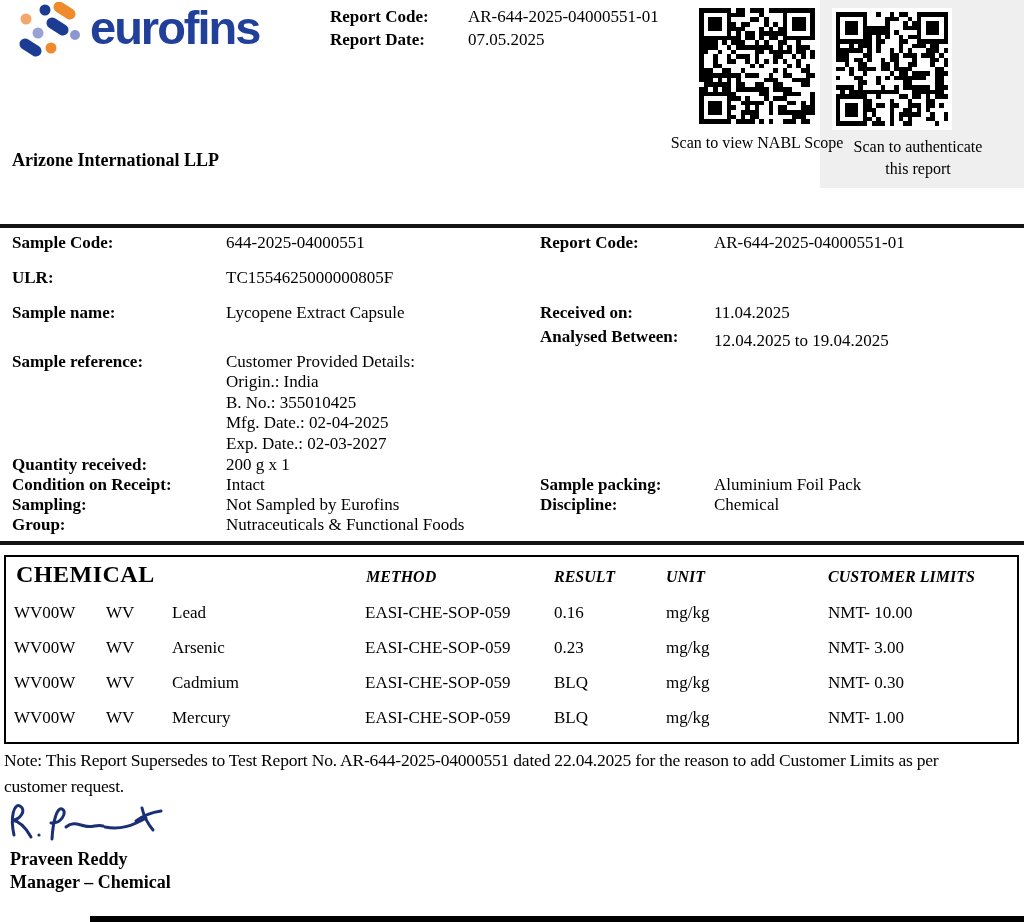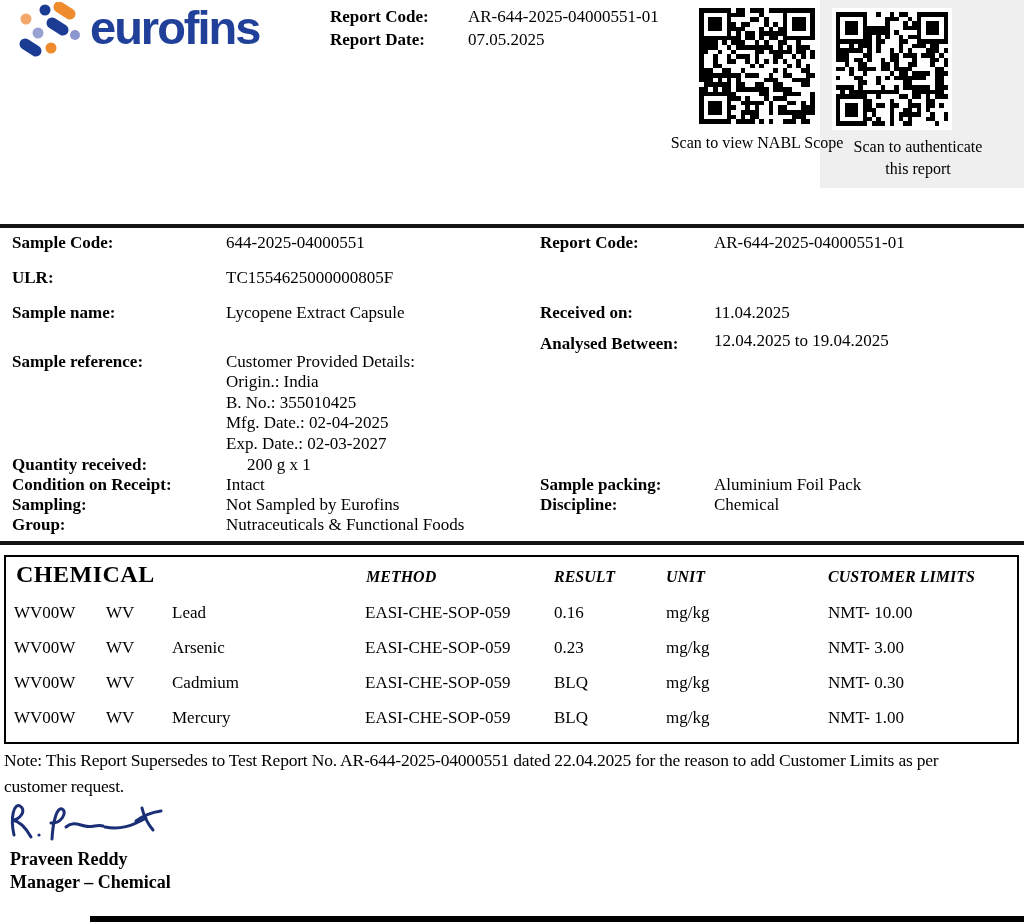--- a/index.html
+++ b/index.html
@@ -1345,49 +1345,50 @@
         <div style="background: rgb(255, 255, 255);"></div>
         <div style="background: rgb(255, 255, 255);"></div>
       </div>
   </div>
   <div class="qr-caption cap1">Scan to view NABL Scope</div>
   <div class="qr-caption cap2">
     <div>Scan to authenticate</div>
     <div>this report</div>
   </div>
 
+  <div class="company">Arizone International LLP</div>
   <div class="rule rule1"></div>
 
   <span class="fld lbl" style="left:12px; top:233px;">Sample Code:</span>
   <span class="fld" style="left:226px; top:233px;">644-2025-04000551</span>
   <span class="fld lbl" style="left:540px; top:233px;">Report Code:</span>
   <span class="fld" style="left:714px; top:233px;">AR-644-2025-04000551-01</span>
 
   <span class="fld lbl" style="left:12px; top:268px;">ULR:</span>
   <span class="fld" style="left:226px; top:268px;">TC1554625000000805F</span>
 
   <span class="fld lbl" style="left:12px; top:303px;">Sample name:</span>
   <span class="fld" style="left:226px; top:303px;">Lycopene Extract Capsule</span>
   <span class="fld lbl" style="left:540px; top:303px;">Received on:</span>
   <span class="fld" style="left:714px; top:303px;">11.04.2025</span>
 
-  <span class="fld lbl" style="left:540px; top:334px;">Analysed Between:</span>
+  <span class="fld lbl" style="left:540px; top:327px;">Analysed Between:</span>
   <span class="fld" style="left:714px; top:331px;">12.04.2025 to 19.04.2025</span>
 
   <span class="fld lbl" style="left:12px; top:352px;">Sample reference:</span>
   <div class="fld ref-lines" style="left:226px; top:352px;">
     <div>Customer Provided Details:</div>
     <div>Origin.: India</div>
     <div>B. No.: 355010425</div>
     <div>Mfg. Date.: 02-04-2025</div>
     <div>Exp. Date.: 02-03-2027</div>
   </div>
 
   <span class="fld lbl" style="left:12px; top:455px;">Quantity received:</span>
-  <span class="fld" style="left:226px; top:455px;margin-left:21px;">200 g x 1</span>
+  <span class="fld" style="left:226px; top:455px;">200 g x 1</span>
 
   <span class="fld lbl" style="left:12px; top:475px;">Condition on Receipt:</span>
   <span class="fld" style="left:226px; top:475px;">Intact</span>
   <span class="fld lbl" style="left:540px; top:475px;">Sample packing:</span>
   <span class="fld" style="left:714px; top:475px;">Aluminium Foil Pack</span>
 
   <span class="fld lbl" style="left:12px; top:495px;">Sampling:</span>
   <span class="fld" style="left:226px; top:495px;">Not Sampled by Eurofins</span>
   <span class="fld lbl" style="left:540px; top:495px;">Discipline:</span>
   <span class="fld" style="left:714px; top:495px;">Chemical</span>

